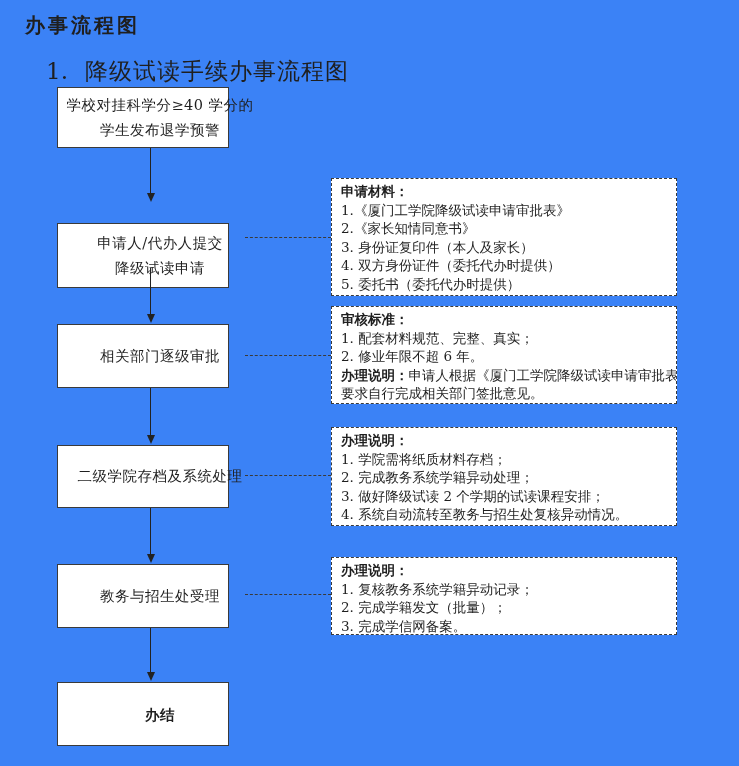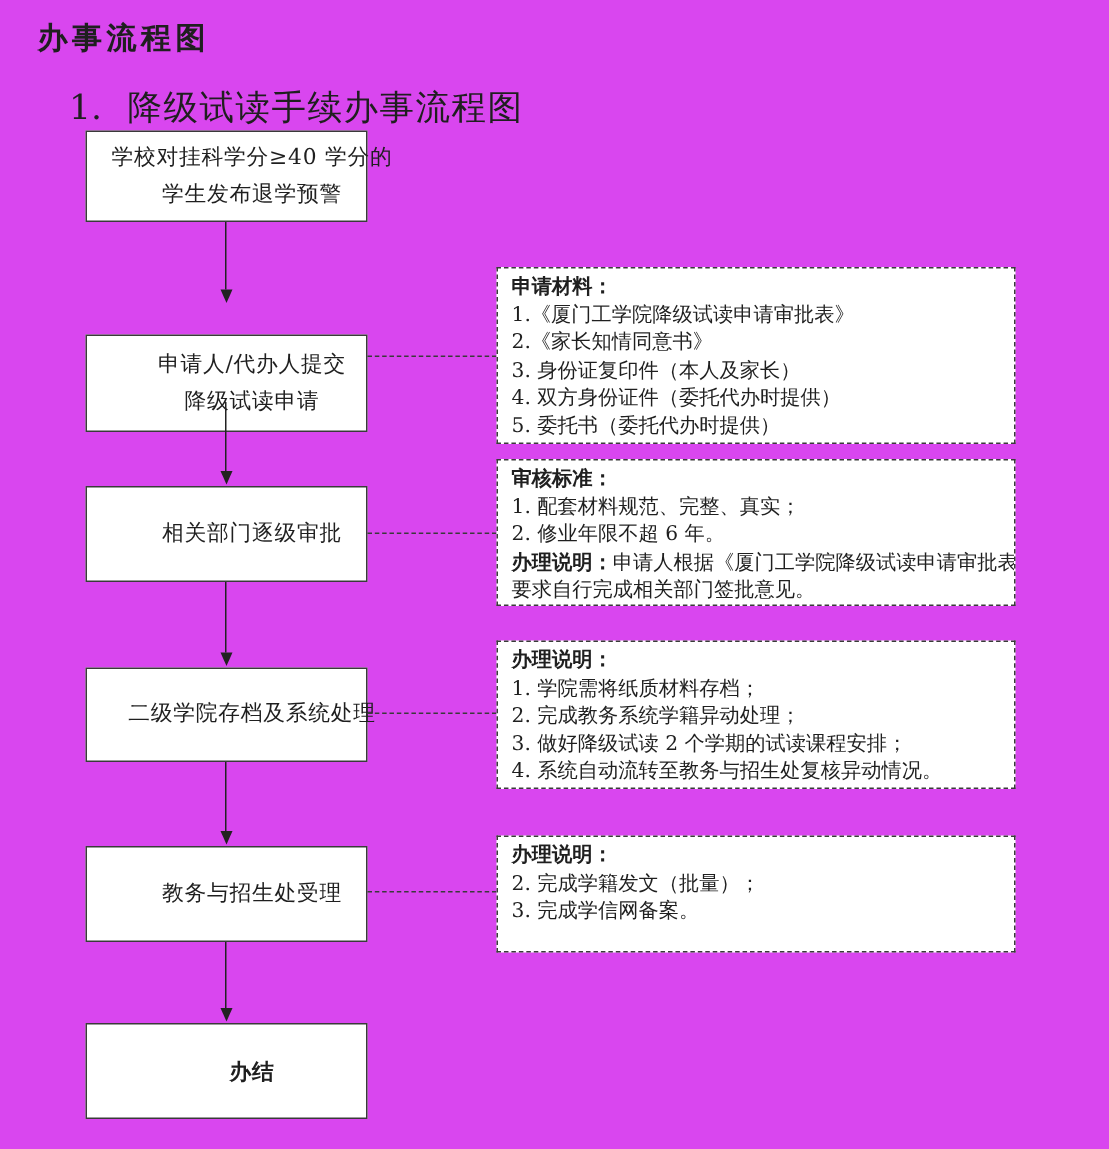--- a/index.html
+++ b/index.html
@@ -1,31 +1,31 @@
 <!DOCTYPE html>
 <html><head>
 <meta charset="utf-8">
 <style>
   html,body { margin:0; padding:0; background:#fff; }
   .page {
-    position:relative; width:739px; height:766px; background:#d946ef;
+    position:relative; width:739px; height:766px; background:#3b82f6;
     font-family:"DejaVu Serif","Liberation Serif",serif;
     color:#1f1f1f; overflow:hidden;
   }
   .doc-title {
     position:absolute; left:25px; top:12px;
     font-size:20px; font-weight:bold; letter-spacing:3px;
   }
   .subtitle-row {
     position:absolute; left:46px; top:56px;
     font-size:23px; letter-spacing:1px; white-space:nowrap;
   }
   .subtitle-row .item-num { margin-right:17px; letter-spacing:0; }
   .flow-box {
-    position:absolute; left:57px; width:188px; box-sizing:border-box;
+    position:absolute; left:57px; width:172px; box-sizing:border-box;
     border:1.4px solid #3a3a3a; background:#fff;
     display:flex; flex-direction:column; justify-content:center; align-items:center;
     font-size:14.5px; letter-spacing:0.5px; text-align:center;padding-left:34px;
   }
   .flow-line { display:block; line-height:25px; white-space:nowrap; }
   .flow-line:empty { display:none; }
   .step-1 { top:87px;  height:61px; }
   .step-2 { top:203px; height:65px;margin-top:20px; }
   .step-3 { top:324px; height:64px; }
   .step-4 { top:445px; height:63px;text-align:right; }
@@ -131,17 +131,18 @@
   <div class="note note-3">
     <div class="note-line"><b>办理说明：</b><span></span></div>
     <div class="note-line"><span>1. 学院需将纸质材料存档；</span></div>
     <div class="note-line"><span>2. 完成教务系统学籍异动处理；</span></div>
     <div class="note-line"><span>3. 做好降级试读 2 个学期的试读课程安排；</span></div>
     <div class="note-line"><span>4. 系统自动流转至教务与招生处复核异动情况。</span></div>
   </div>
 
   <div class="note note-4">
     <div class="note-line"><b>办理说明：</b><span></span></div>
+    <div class="note-line"><span>1. 复核教务系统学籍异动记录；</span></div>
     <div class="note-line"><span>2. 完成学籍发文（批量）；</span></div>
     <div class="note-line"><span>3. 完成学信网备案。</span></div>
   </div>
 
 </div>
 
 </body></html>

